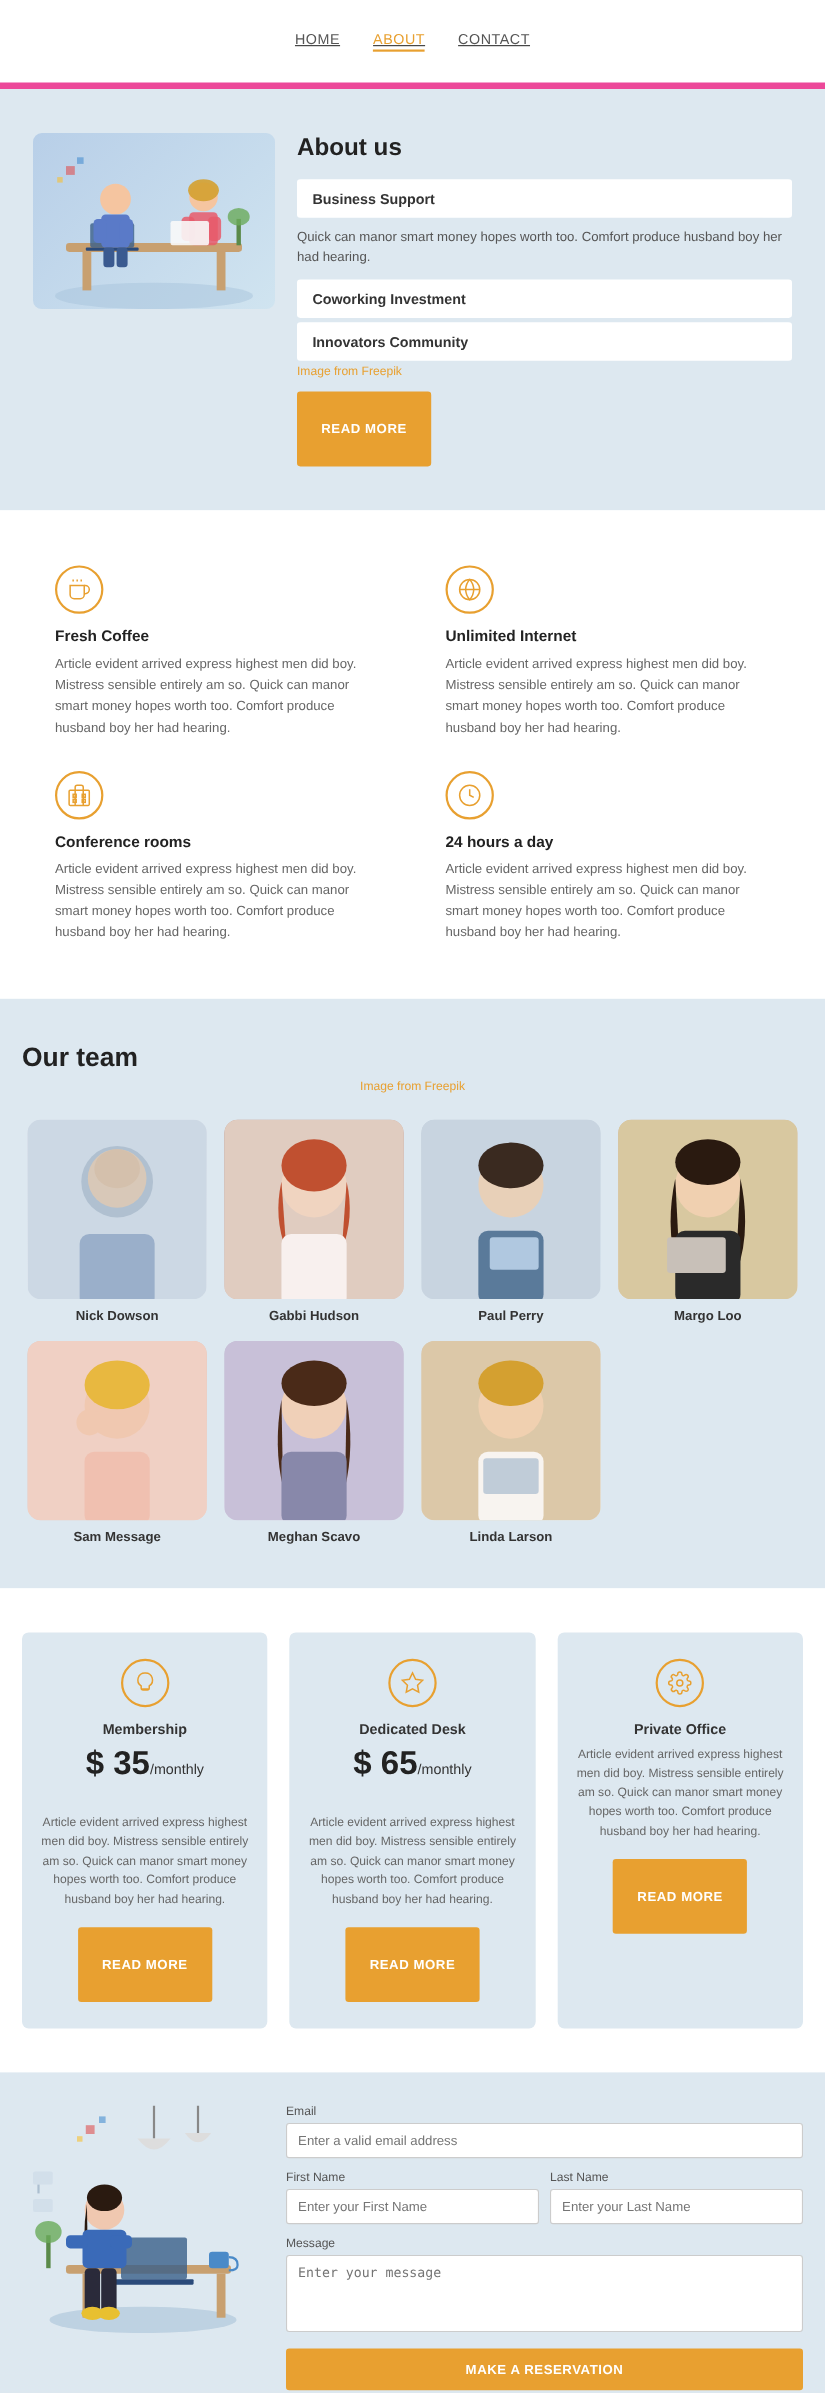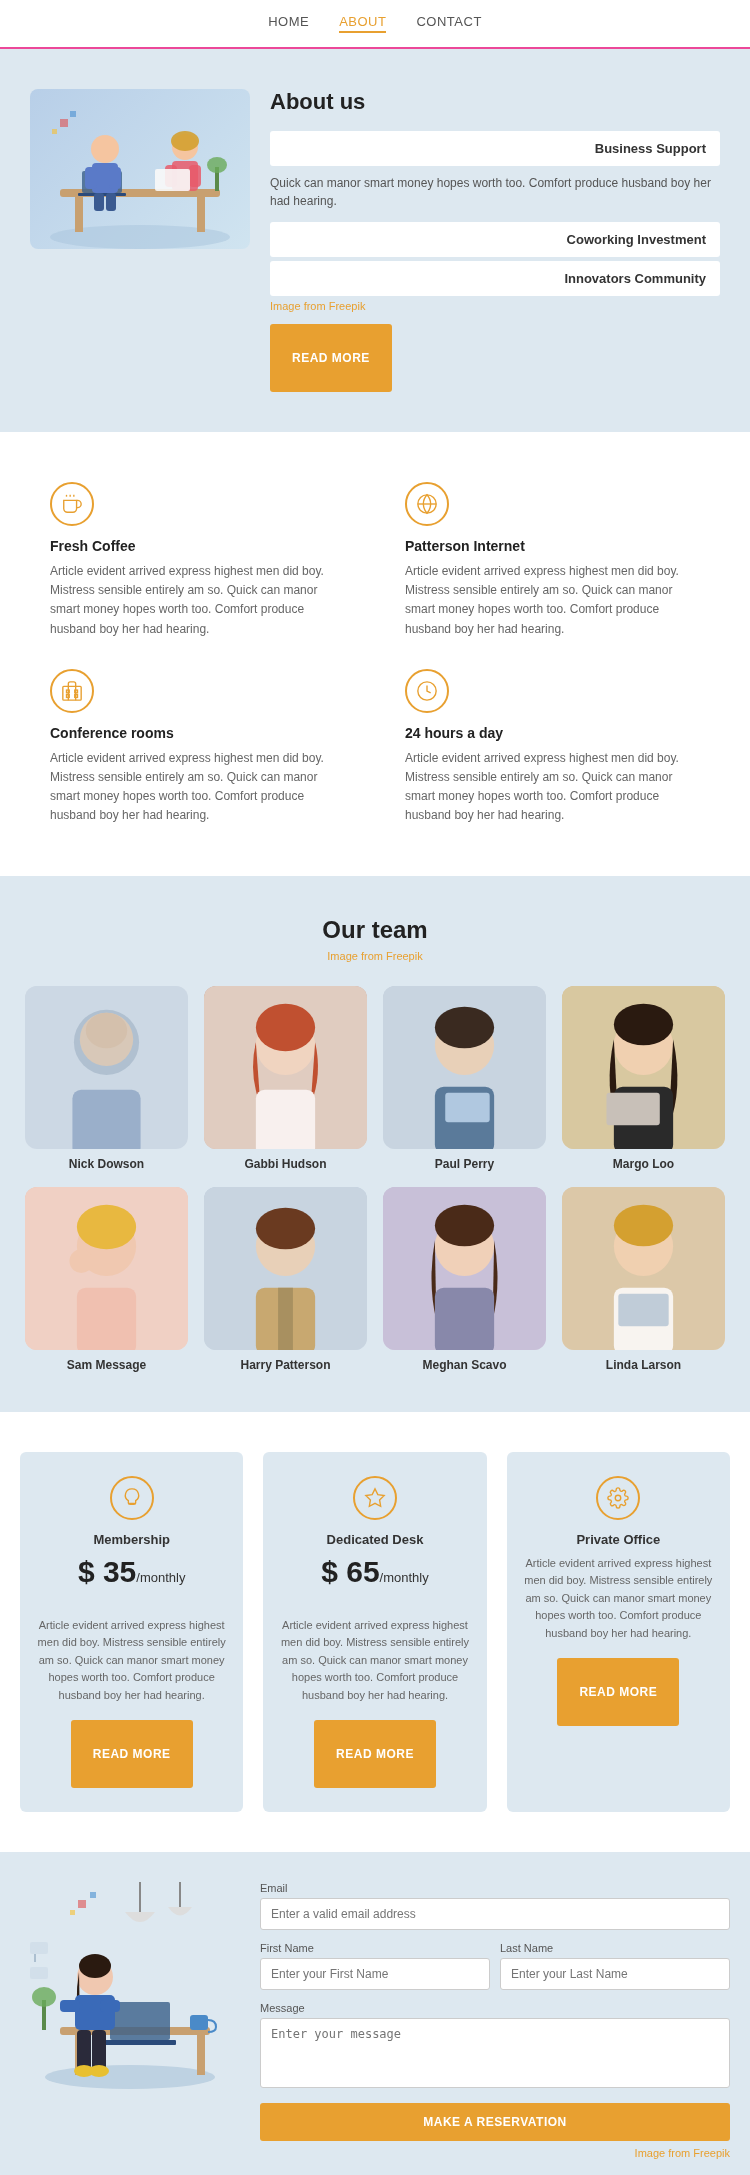--- a/index.html
+++ b/index.html
@@ -1,42 +1,42 @@
 <!DOCTYPE html>
 <html><head>
   <meta charset="utf-8">
   <style>
     * { box-sizing: border-box; margin: 0; padding: 0; }
     body { font-family: 'Segoe UI', Arial, sans-serif; background: #fff; color: #333; font-size: 13px; }
 
     
-    nav { display: flex; justify-content: center; gap: 30px; padding: 14px 0; background: #fff; border-bottom: 2px solid #ec4899; }
+    nav { display: flex; justify-content: center; gap: 30px; padding: 28px 0; background: #fff; border-bottom: 6px solid #ec4899; text-decoration: underline; }
     nav a { text-decoration: none; color: #555; font-size: 13px; letter-spacing: 0.5px; font-weight: 500; }
     nav a.active { color: #e8a030; border-bottom: 2px solid #e8a030; padding-bottom: 2px; }
 
     
     .about-section { background: #dde8f0; padding: 40px 30px; display: flex; align-items: flex-start; gap: 20px; }
     .about-image { flex: 0 0 220px; }
     .about-image-placeholder { width: 220px; height: 160px; background: linear-gradient(135deg, #b8cfe8 0%, #d0e4f0 100%); border-radius: 8px; position: relative; overflow: hidden; display: flex; align-items: flex-end; justify-content: center; }
     .about-content { flex: 1; }
     .about-title { font-size: 22px; font-weight: 700; margin-bottom: 16px; color: #222; }
-    .about-box { background: #fff; padding: 10px 14px; margin-bottom: 4px; border-radius: 3px; font-weight: 600; font-size: 13px; color: #333; text-align: right; }
+    .about-box { background: #fff; padding: 10px 14px; margin-bottom: 4px; border-radius: 3px; font-weight: 600; font-size: 13px; color: #333; }
     .about-desc { font-size: 12px; color: #555; margin: 8px 0 12px; line-height: 1.5; }
     .about-link { font-size: 11px; color: #999; margin-bottom: 12px; }
     .about-link span { color: #e8a030; }
     .btn-gold { background: #e8a030; color: #fff; border: none; padding: 27px 22px; border-radius: 3px; cursor: pointer; font-size: 12px; font-weight: 700; letter-spacing: 0.5px; display: inline-block; }
     .feature-item { }
     .feature-icon { width: 44px; height: 44px; border-radius: 50%; border: 2px solid #e8a030; display: flex; align-items: center; justify-content: center; margin-bottom: 12px; }
     .feature-icon svg { width: 22px; height: 22px; fill: none; stroke: #e8a030; stroke-width: 1.5; }
     .feature-title { font-weight: 700; font-size: 14px; margin-bottom: 8px; color: #222; }
     .feature-desc { font-size: 12px; color: #666; line-height: 1.6; }
 
     
     .team-section { background: #dde8f0; padding: 40px 20px; }
-    .team-title { text-align: center; font-size: 24px; font-weight: 700; color: #222; margin-bottom: 6px; }
+    .team-title { font-size: 24px; font-weight: 700; color: #222; margin-bottom: 6px; }
     .team-image-credit { text-align: center; font-size: 11px; color: #999; margin-bottom: 24px; }
     .team-image-credit span { color: #e8a030; }
     .team-grid { display: grid; grid-template-columns: repeat(4, 1fr); gap: 16px; max-width: 700px; margin: 0 auto; }
     .team-member { text-align: center; }
     .team-name { font-size: 12px; font-weight: 600; color: #333; }
     .pricing-card { background: #dde8f0; border-radius: 6px; padding: 24px 16px; text-align: center; }
     .pricing-icon { width: 44px; height: 44px; border-radius: 50%; border: 2px solid #e8a030; display: flex; align-items: center; justify-content: center; margin: 0 auto 12px; }
     .pricing-icon svg { width: 22px; height: 22px; fill: none; stroke: #e8a030; stroke-width: 1.5; }
     .pricing-label { font-weight: 700; font-size: 13px; color: #333; margin-bottom: 8px; }
     .pricing-amount { font-size: 13px; color: #333; margin-bottom: 28px; }
@@ -150,21 +150,21 @@
     </div>
 
     <div class="feature-item">
       <div class="feature-icon">
         <svg viewBox="0 0 24 24" xmlns="http://www.w3.org/2000/svg" width="22" height="22" fill="none" stroke="#e8a030" stroke-width="1.5">
           <circle cx="12" cy="12" r="10"></circle>
           <line x1="2" y1="12" x2="22" y2="12"></line>
           <path d="M12 2a15.3 15.3 0 014 10 15.3 15.3 0 01-4 10 15.3 15.3 0 01-4-10 15.3 15.3 0 014-10z"></path>
         </svg>
       </div>
-      <div class="feature-title">Patterson Internet</div>
+      <div class="feature-title">Unlimited Internet</div>
       <p class="feature-desc">Article evident arrived express highest men did boy. Mistress sensible entirely am so. Quick can manor smart money hopes worth too. Comfort produce husband boy her had hearing.</p>
     </div>
 
     <div class="feature-item">
       <div class="feature-icon">
         <svg viewBox="0 0 24 24" xmlns="http://www.w3.org/2000/svg" width="22" height="22" fill="none" stroke="#e8a030" stroke-width="1.5">
           <rect x="2" y="7" width="20" height="15" rx="1"></rect>
           <path d="M16 22V4a2 2 0 00-2-2h-4a2 2 0 00-2 2v18"></path>
           <rect x="6" y="11" width="3" height="3"></rect>
           <rect x="15" y="11" width="3" height="3"></rect>
@@ -266,34 +266,20 @@
 
           <ellipse cx="55" cy="27" rx="20" ry="15" fill="#e8b840"></ellipse>
           <rect x="35" y="68" width="40" height="45" rx="6" fill="#f0c0b0"></rect>
 
           <circle cx="38" cy="50" r="8" fill="#f0c8b0"></circle>
         </svg>
       </div>
       <div class="team-name">Sam Message</div>
     </div>
 
-    <div class="team-member">
-      <div class="team-photo-box photo-6">
-        <svg viewBox="0 0 110 110" xmlns="http://www.w3.org/2000/svg" width="100%" height="100%">
-          <rect width="110" height="110" fill="#c8d4e0"></rect>
-          <circle cx="55" cy="40" r="20" fill="#e8d0b8"></circle>
-
-          <ellipse cx="55" cy="28" rx="20" ry="14" fill="#6a3a20"></ellipse>
-          <rect x="35" y="68" width="40" height="45" rx="6" fill="#c8a870"></rect>
-
-          <rect x="50" y="68" width="10" height="45" fill="#a89060"></rect>
-        </svg>
-      </div>
-      <div class="team-name">Harry Patterson</div>
-    </div>
 
     <div class="team-member">
       <div class="team-photo-box photo-7">
         <svg viewBox="0 0 110 110" xmlns="http://www.w3.org/2000/svg" width="100%" height="100%">
           <rect width="110" height="110" fill="#c8c0d8"></rect>
           <circle cx="55" cy="40" r="20" fill="#f0d0b8"></circle>
 
           <ellipse cx="55" cy="26" rx="20" ry="14" fill="#4a2a18"></ellipse>
           <path d="M35 36 Q30 65 36 90" fill="#4a2a18"></path>
           <path d="M75 36 Q80 65 74 90" fill="#4a2a18"></path>

